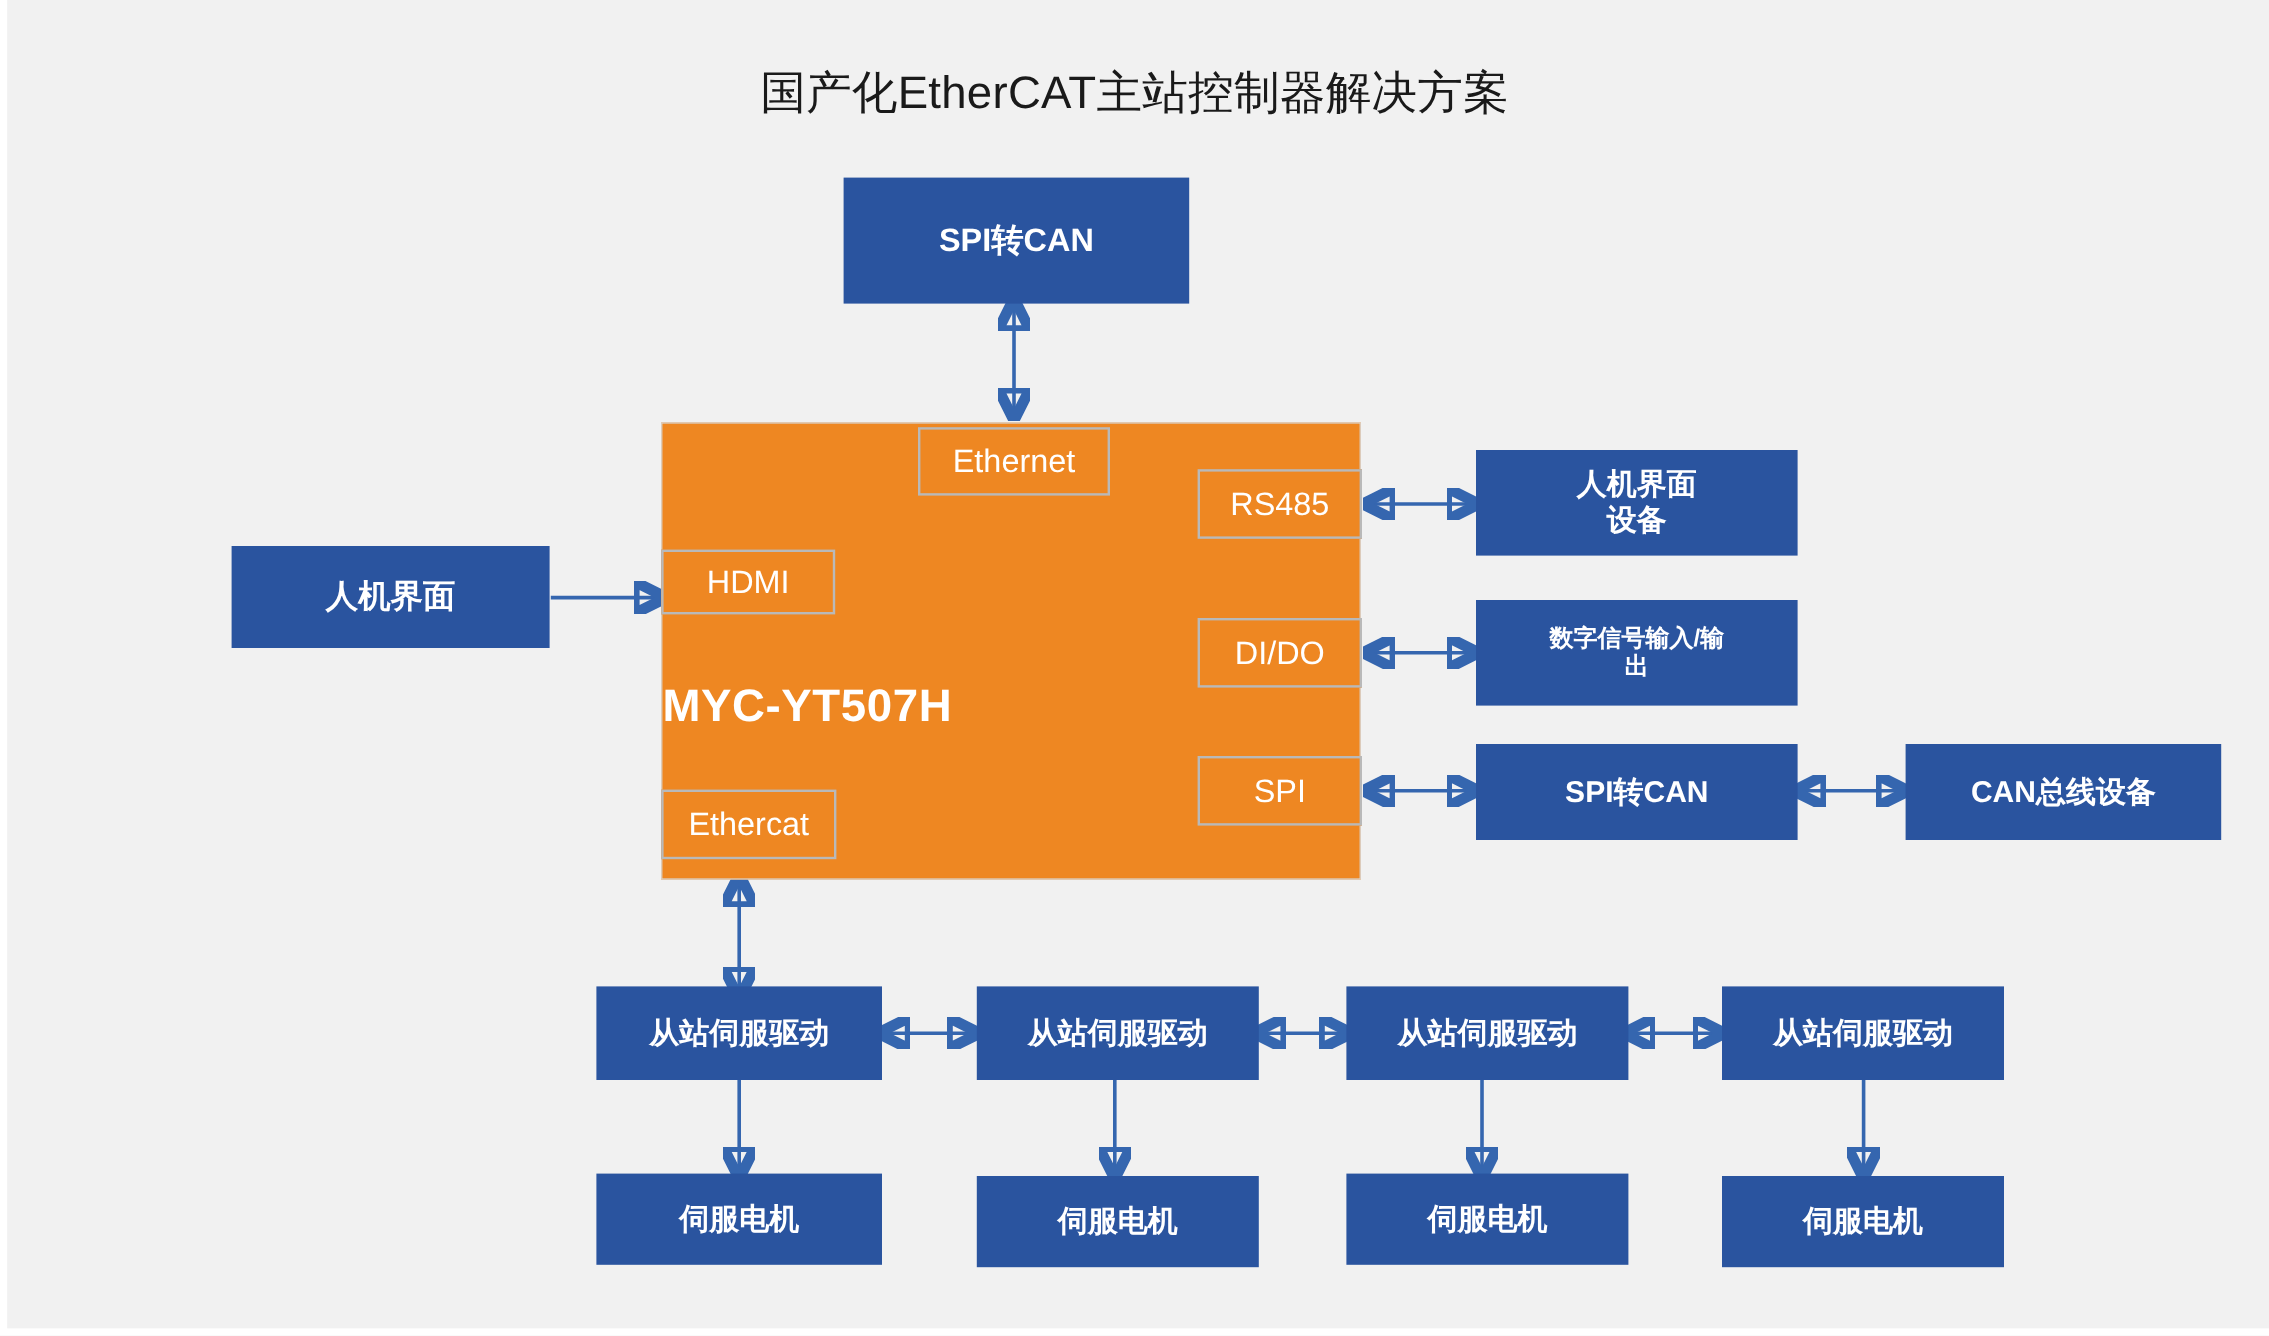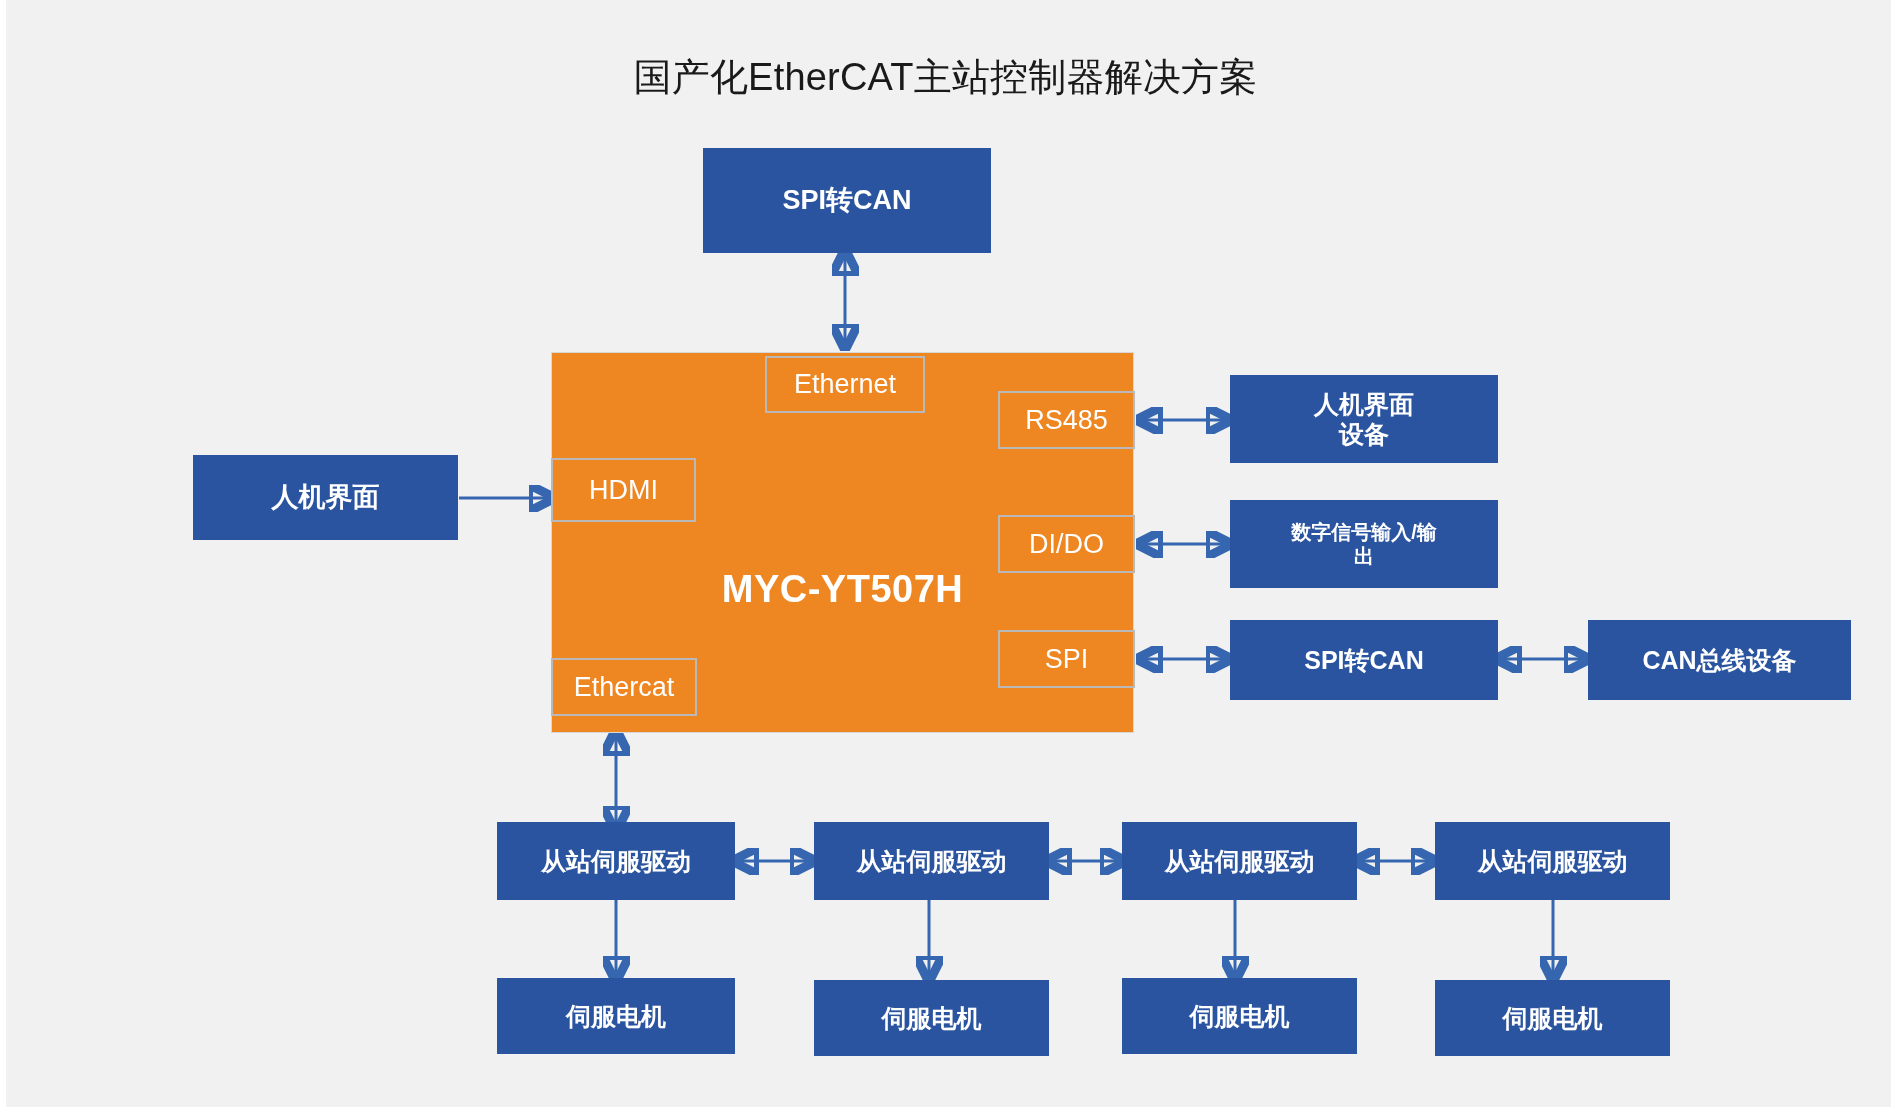--- a/index.html
+++ b/index.html
@@ -55,21 +55,20 @@
     position: absolute;
     background: #ee8722;
     border: 1px solid #d8d8d8;
     box-sizing: border-box;
   }
   .mainblock .corelabel {
     position: absolute;
     left: 0;
     width: 100%;
     top: 215px;
-    text-align: center;
     color: #ffffff;
     font-size: 38px;
     font-weight: bold;
     letter-spacing: 0.5px;
   }
 
   .port {
     position: absolute;
     background: #ee8722;
     border: 2px solid #b9b9b9;
@@ -140,21 +139,21 @@
   </div>
 
   <div class="mainblock" style="left:551px; top:352px; width:583px; height:381px;">
     <div class="corelabel">MYC-YT507H</div>
   </div>
 
   <div class="port" style="left:765px; top:356px; width:160px; height:57px;">
     <span>Ethernet</span>
   </div>
 
-  <div class="port" style="left:551px; top:458px; width:145px; height:64px;">
+  <div class="port" style="left:551px; top:458px; width:145px; height:54px;">
     <span>HDMI</span>
   </div>
 
   <div class="port" style="left:551px; top:658px; width:146px; height:58px;">
     <span>Ethercat</span>
   </div>
 
   <div class="port" style="left:998px; top:391px; width:137px; height:58px;">
     <span>RS485</span>
   </div>

